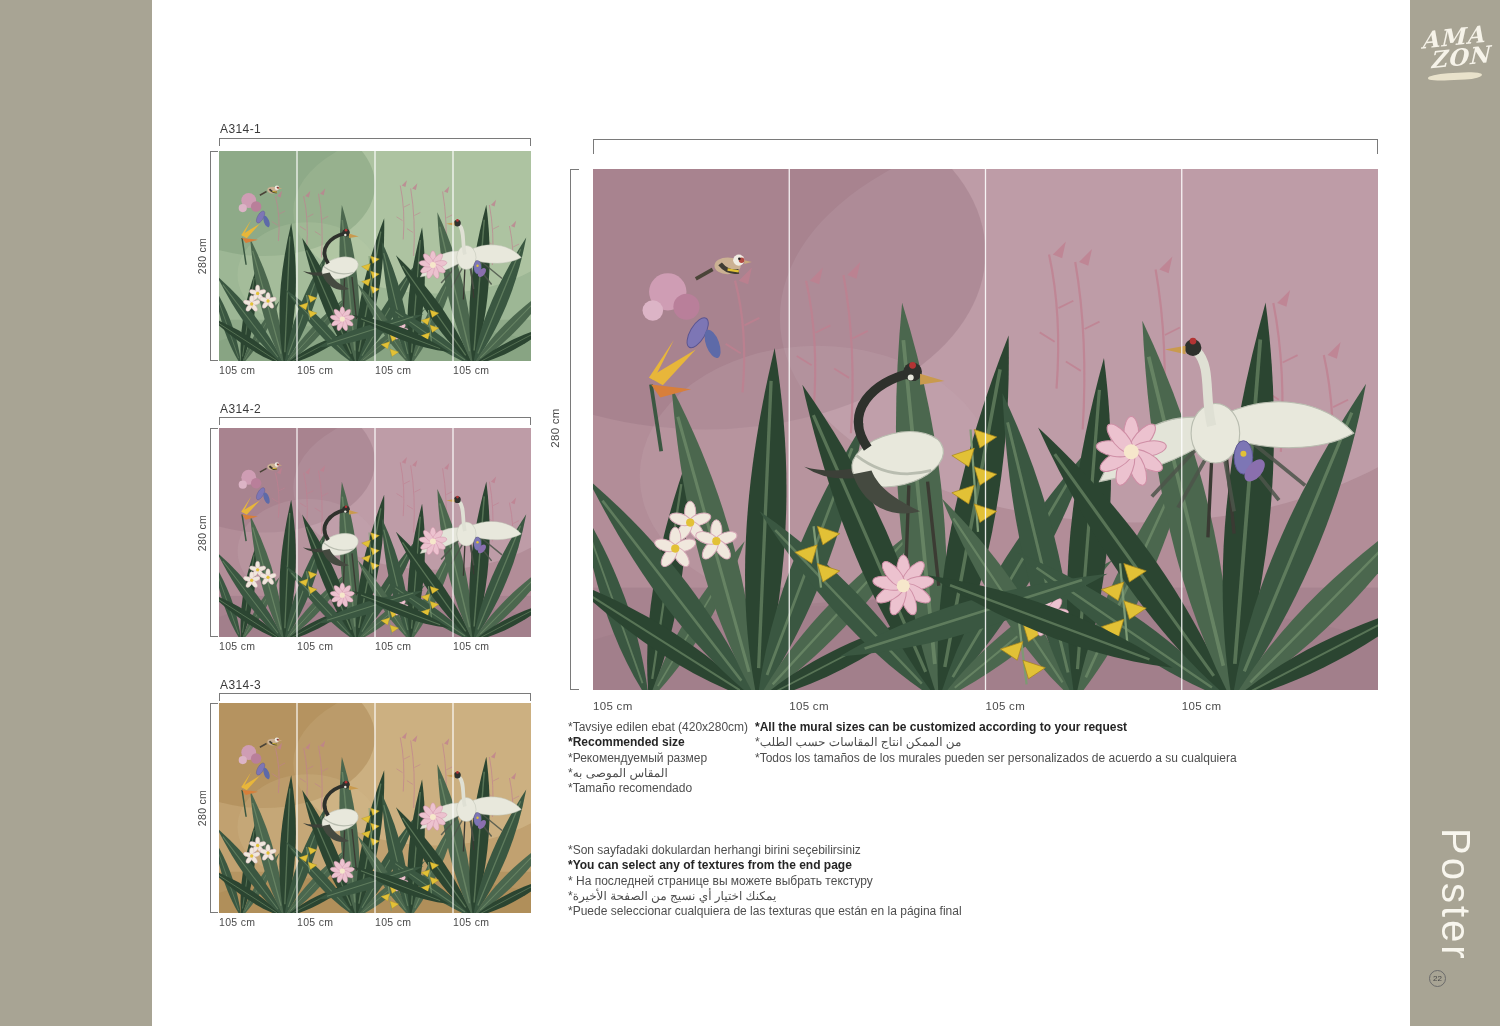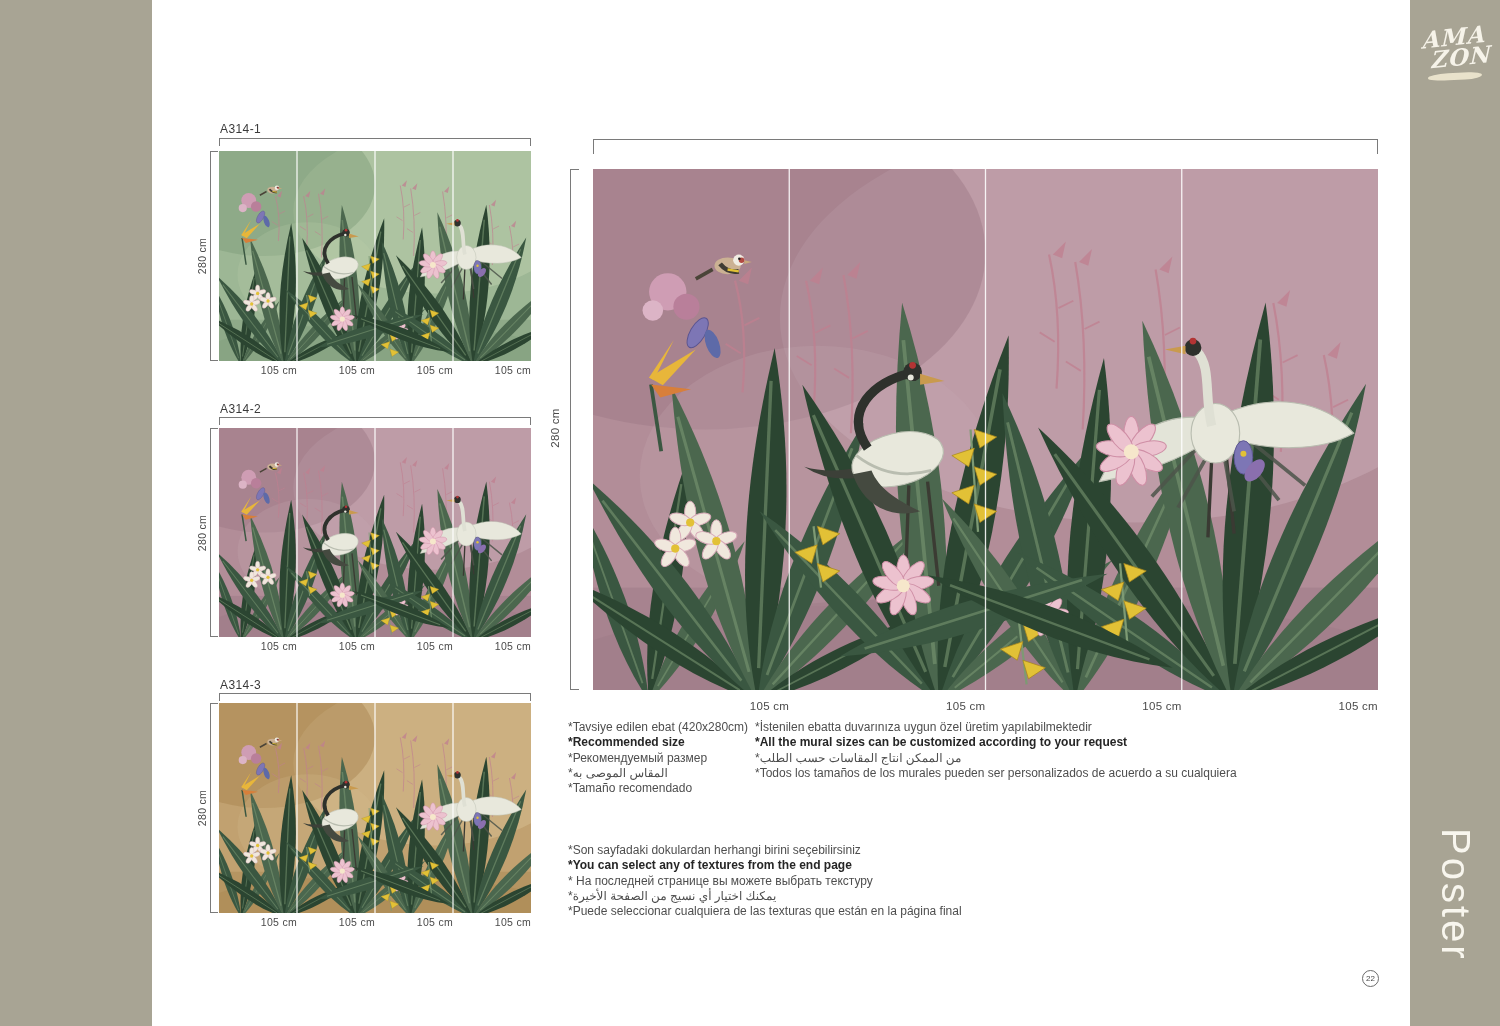--- a/index.html
+++ b/index.html
@@ -22,37 +22,37 @@
   .logo-swash{width:54px;height:7px;margin:5px auto 0;background:#e9e2cb;
     border-radius:60% 40% 50% 60% / 80% 70% 90% 60%;transform:rotate(-3deg);}
 
   
   .section-label{
     position:absolute;top:828px;left:50%;transform:translateX(-50%);
     writing-mode:vertical-rl;font-size:40px;color:#f8f6ee;letter-spacing:3px;
   }
 
   .page-num{
-    position:absolute;left:1362px;top:970px;width:15px;height:15px;
+    position:absolute;left:1429px;top:970px;width:15px;height:15px;
     border:1px solid #6b6b6b;border-radius:50%;display:flex;align-items:center;justify-content:center;
     font-size:8px;color:#4a4a4a;
   }
 
   
   .code-label{position:absolute;font-size:12px;color:#3a3a3a;letter-spacing:.4px;}
   .dim{font-size:11px;color:#4a4a4a;letter-spacing:.3px;margin-top:48px;}
   .dim-top{position:absolute;text-align:center;}
   .bracket-top{position:absolute;border:1px solid #7a7a7a;border-bottom:none;box-sizing:border-box;}
   .bracket-left{position:absolute;border:1px solid #7a7a7a;border-right:none;box-sizing:border-box;}
   .dim-vert{position:absolute;transform:rotate(-90deg);transform-origin:center;
     font-size:10.5px;color:#4a4a4a;white-space:nowrap;letter-spacing:.3px;}
   .art{position:absolute;overflow:hidden;}
   .art svg{display:block;width:100%;height:100%;}
   .panel-dims{position:absolute;display:flex;}
-  .panel-dims span{flex:1;text-align:right;font-size:10.5px;color:#4a4a4a;letter-spacing:.3px;}
+  .panel-dims span{flex:1;text-align:left;font-size:10.5px;color:#4a4a4a;letter-spacing:.3px;}
 
   
   .note-line{font-size:12px;color:#4e4e4e;line-height:15.3px;white-space:nowrap;}
   .note-line.b{font-weight:bold;color:#262626;}
   .notes{position:absolute;}
 </style>
 </head>
 <body>
 
 <div class="strip left" style="background:#a8a494"></div>
@@ -1402,21 +1402,20 @@
 
 <div class="notes" style="left:568px;top:720px">
   <div class="note-line">*Tavsiye edilen ebat (420x280cm)</div>
   <div class="note-line b">*Recommended size</div>
   <div class="note-line">*Рекомендуемый размер</div>
   <div class="note-line">*المقاس الموصى به</div>
   <div class="note-line">*Tamaño recomendado</div>
 </div>
 
 <div class="notes" style="left:755px;top:720px">
-  <div class="note-line">*İstenilen ebatta duvarınıza uygun özel üretim yapılabilmektedir</div>
   <div class="note-line b">*All the mural sizes can be customized according to your request</div>
   <div class="note-line">*من الممكن انتاج المقاسات حسب الطلب</div>
   <div class="note-line">*Todos los tamaños de los murales pueden ser personalizados de acuerdo a su cualquiera</div>
 </div>
 
 <div class="notes" style="left:568px;top:843px">
   <div class="note-line">*Son sayfadaki dokulardan herhangi birini seçebilirsiniz</div>
   <div class="note-line b">*You can select any of textures from the end page</div>
   <div class="note-line">* На последней странице вы можете выбрать текстуру</div>
   <div class="note-line">*يمكنك اختيار أي نسيج من الصفحة الأخيرة</div>

